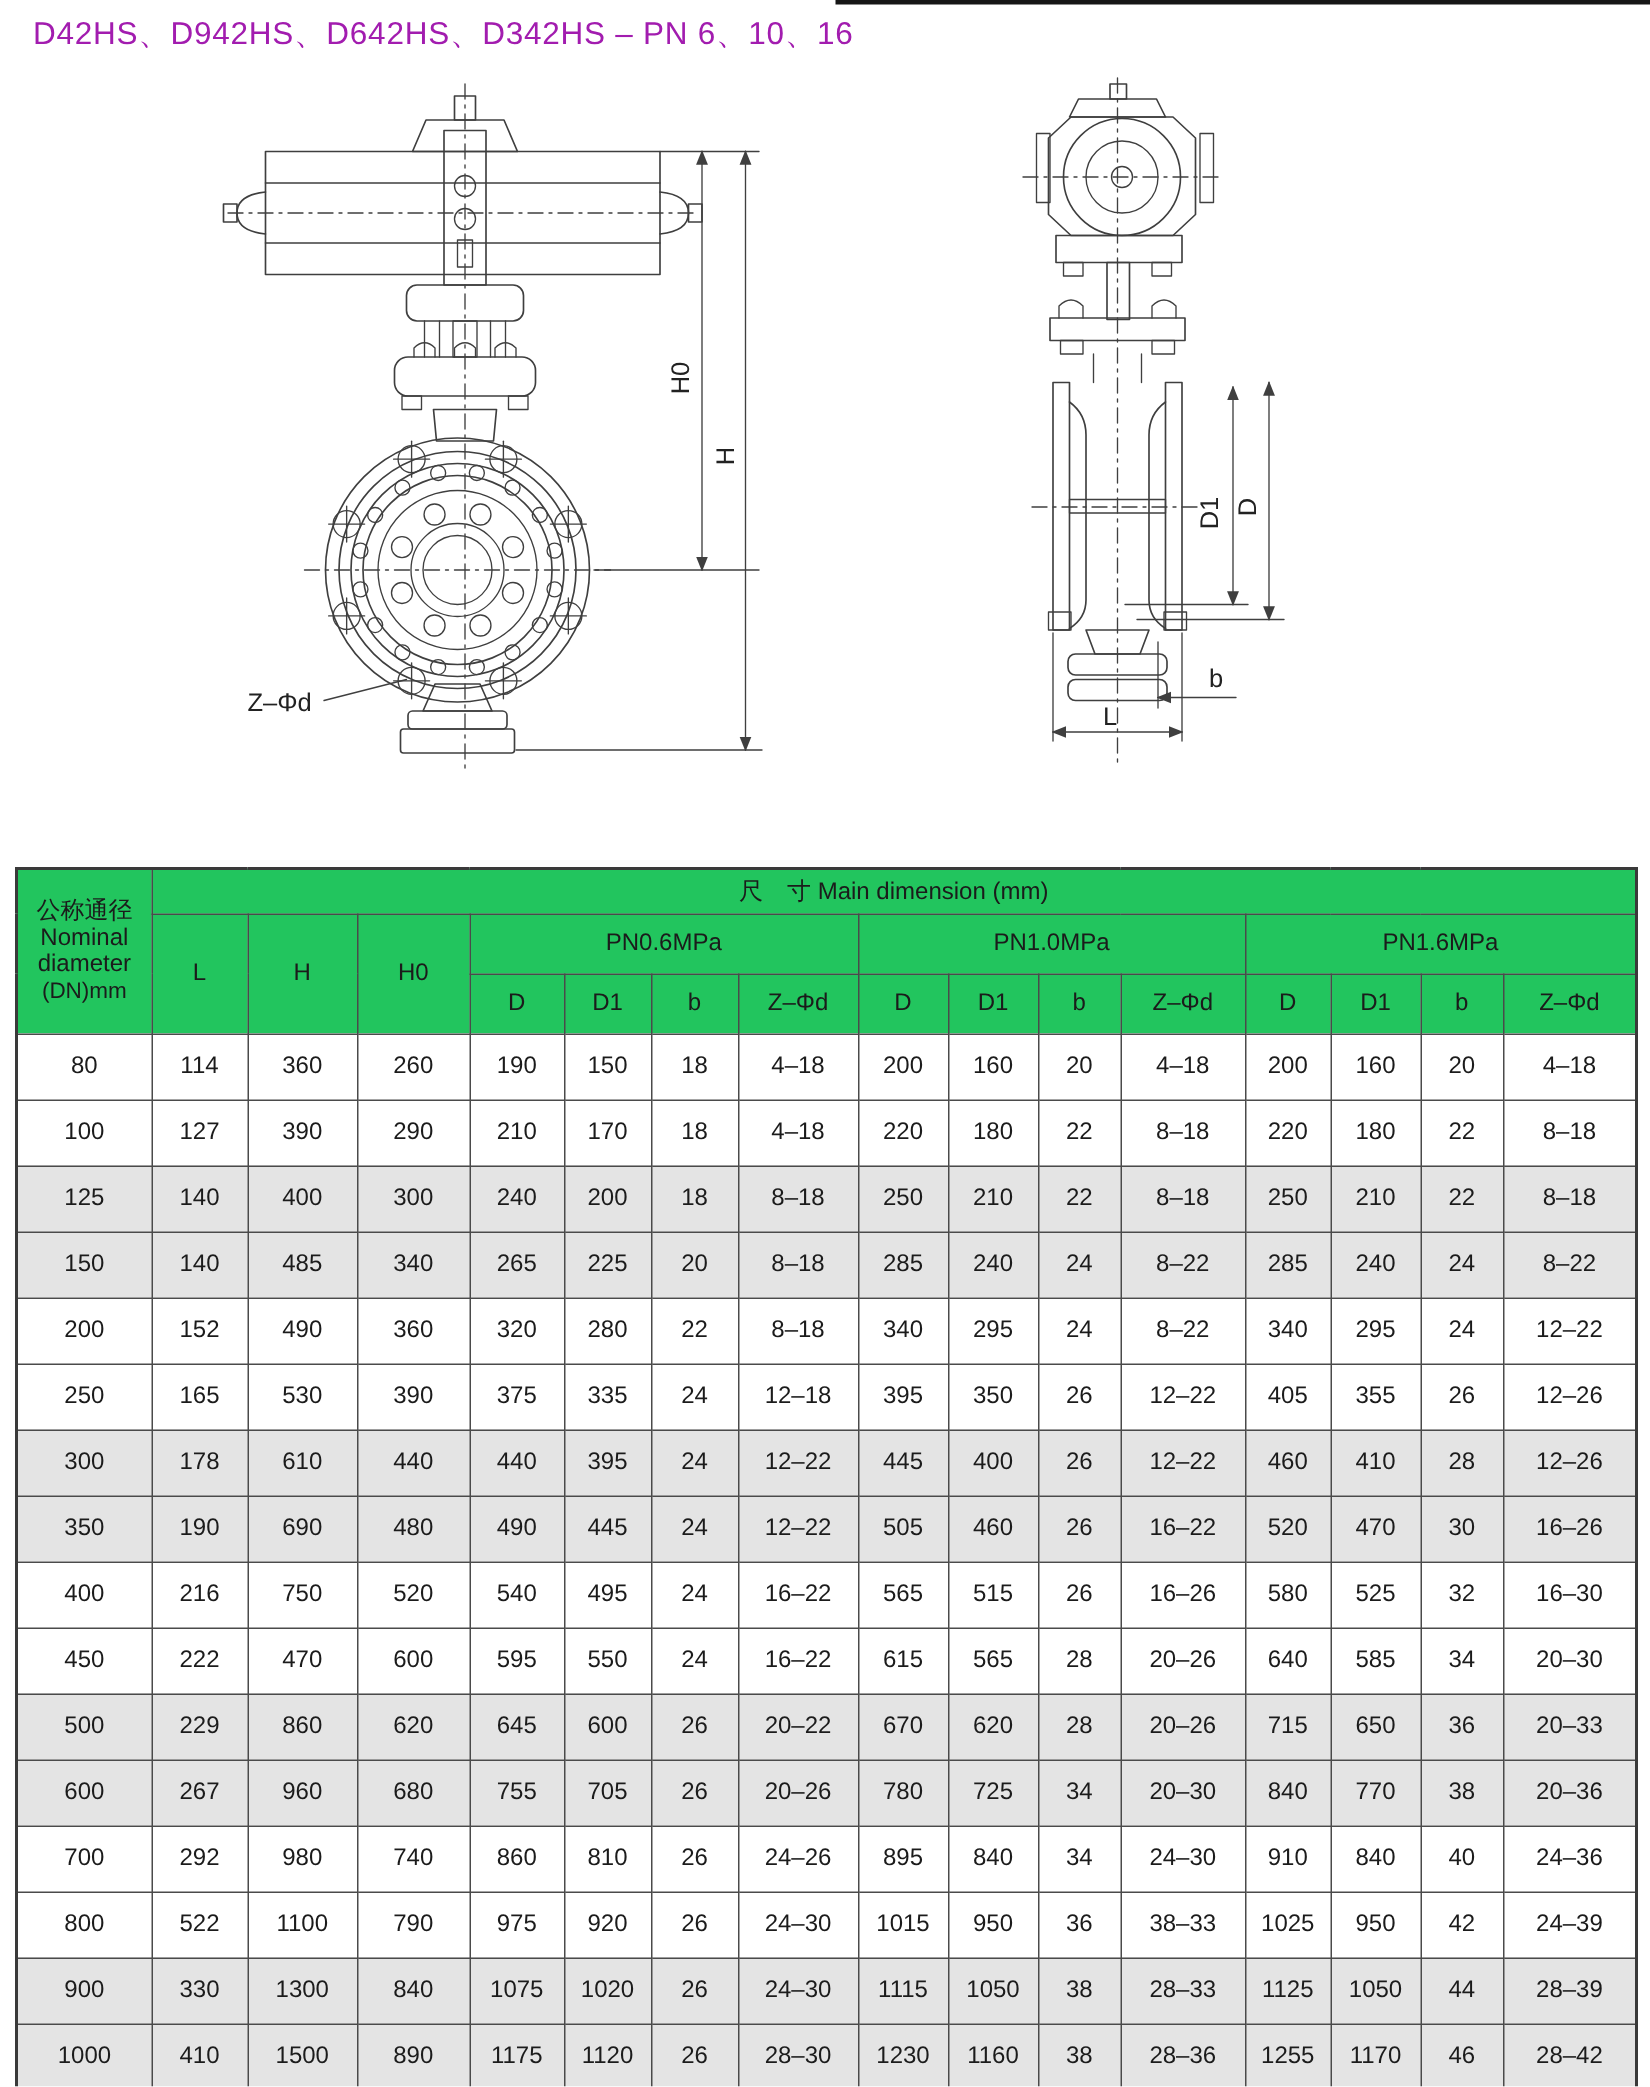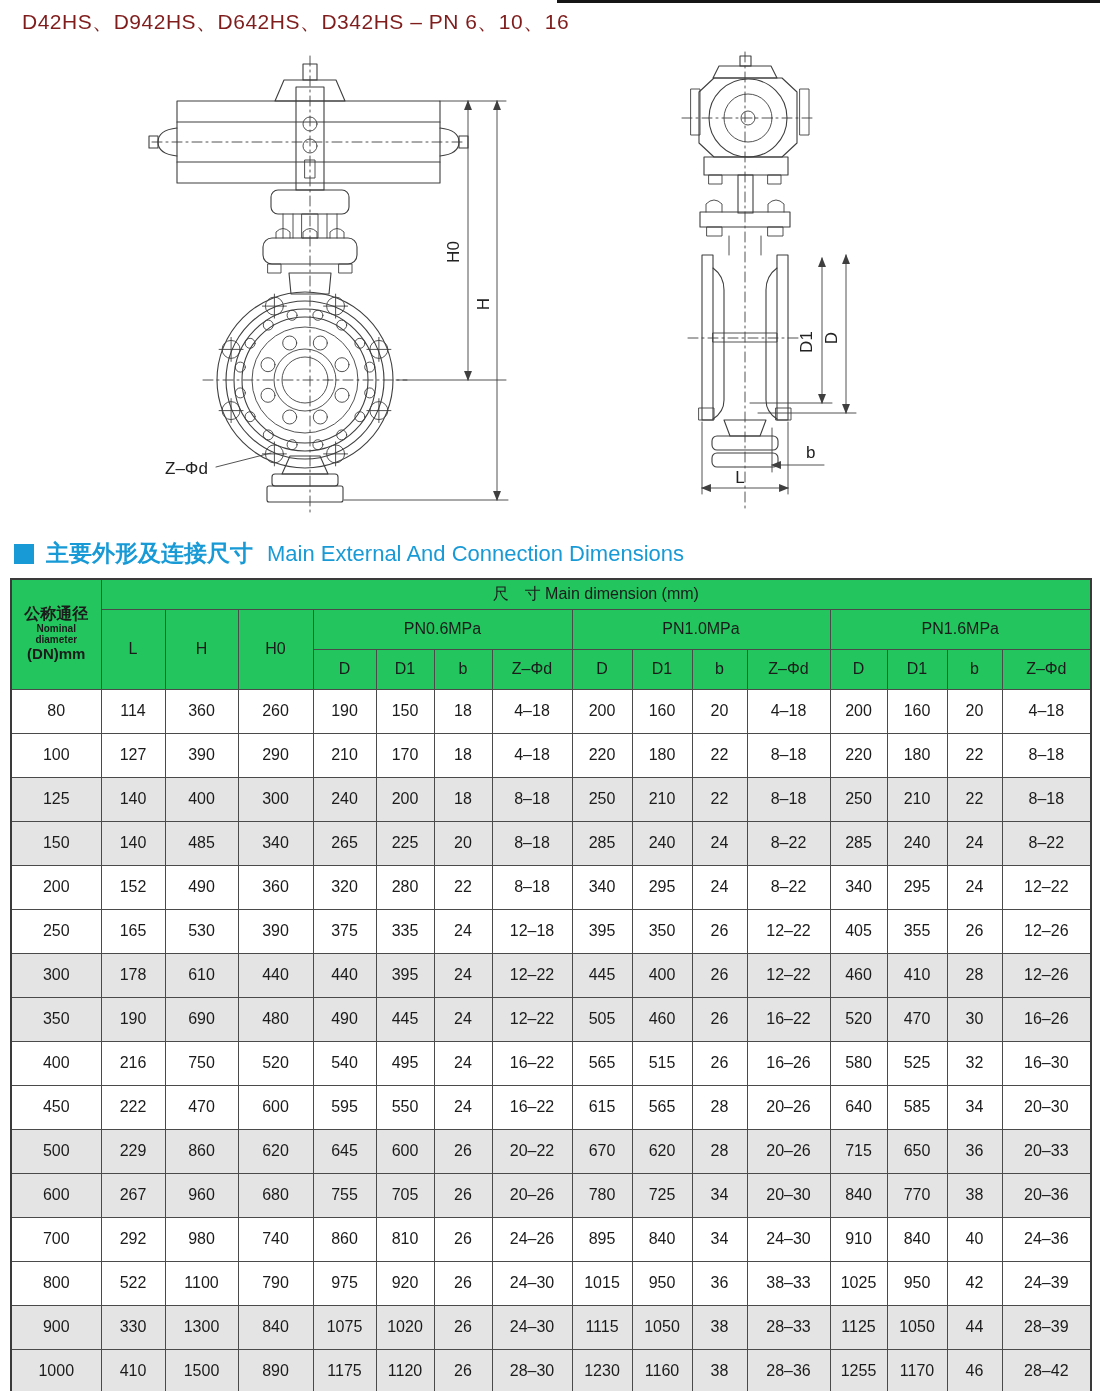--- a/index.html
+++ b/index.html
@@ -1,39 +1,39 @@
 <!DOCTYPE html>
 <html><head>
 <meta charset="utf-8">
 <style>
   html,body{margin:0;padding:0;background:#ffffff;}
   .page{position:relative;width:1100px;height:1391px;background:#fff;
         font-family:"Liberation Sans",sans-serif;overflow:hidden;color:#1b1b1b;}
   .topstrip{position:absolute;top:0;left:557px;width:543px;height:3px;background:#161616;}
-  .doc-title{position:absolute;top:8px;left:22px;font-size:21px;letter-spacing:.5px;color:#7f1d1d;white-space:nowrap;}
+  .doc-title{position:absolute;top:8px;left:22px;font-size:21px;letter-spacing:.5px;color:#a21caf;white-space:nowrap;}
   .drawings{position:absolute;top:42px;left:0;}
   .ln{fill:none;stroke:#3f3f3f;stroke-width:1.1;stroke-linejoin:round;stroke-linecap:round;}
   .thin{stroke-width:0.9;}
   .cl{stroke-dasharray:10 4 2 4;}
   .dtxt{font-family:"Liberation Sans",sans-serif;font-size:17px;fill:#222;}
   .sechead{position:absolute;top:538px;left:14px;display:flex;align-items:center;}
   .sq{width:20px;height:20px;background:#189ad6;margin-right:12px;flex:none;}
   .sec-zh{font-size:23px;font-weight:bold;color:#189ad6;margin-right:14px;white-space:nowrap;}
   .sec-en{font-size:22px;color:#189ad6;white-space:nowrap;}
   table.dimtable{position:absolute;top:578px;left:10px;width:1080px;border-collapse:collapse;
         table-layout:fixed;border:2px solid #3a3a3a;}
   .dimtable th,.dimtable td{border:1px solid #4a4a4a;text-align:center;vertical-align:middle;
         padding:0;font-weight:normal;color:#1b1b1b;}
   .dimtable th{background:#22c55e;font-size:16px;}
   .dimtable td{font-size:16px;height:43px;background:#fff;}
   .dimtable tr.shaded td{background:#e4e4e4;}
   .hr1{height:30px;}.hr2{height:40px;}.hr3{height:40px;}
-  .dnhead div{line-height:1.05;font-weight:bold;}
+  .dnhead div{line-height:1.05;}
   .dnhead .czh{font-size:16px;margin-bottom:1px;}
-  .dnhead .cen{font-size:10px;}
+  .dnhead .cen{font-size:16px;}
   .dnhead .cdn{font-size:15px;margin-top:1px;}
 </style>
 </head>
 <body>
 
 <div class="page">
 
   <div class="topstrip"></div>
 
   <div class="doc-title">D42HS、D942HS、D642HS、D342HS – PN 6、10、16</div>
@@ -202,25 +202,20 @@
       <line class="ln thin" x1="772" y1="423" x2="824" y2="423" marker-start="url(#arr)"></line>
       <text class="dtxt" x="806" y="416">b</text>
 
       <line class="ln thin" x1="702" y1="380" x2="702" y2="452"></line>
       <line class="ln thin" x1="788" y1="380" x2="788" y2="452"></line>
       <line class="ln thin" x1="702" y1="446" x2="788" y2="446" marker-start="url(#arr)" marker-end="url(#arr)"></line>
       <text class="dtxt" text-anchor="middle" x="740" y="441">L</text>
     </g>
   </svg>
 
-  <div class="sechead">
-    <span class="sq"></span>
-    <span class="sec-zh">主要外形及连接尺寸</span>
-    <span class="sec-en">Main External And Connection Dimensions</span>
-  </div>
 
   <table class="dimtable">
     <colgroup>
       <col style="width:90px">
         <col style="width:64px">
         <col style="width:73px">
         <col style="width:75px">
       <col style="width:63px">
         <col style="width:58px">
         <col style="width:58px">

